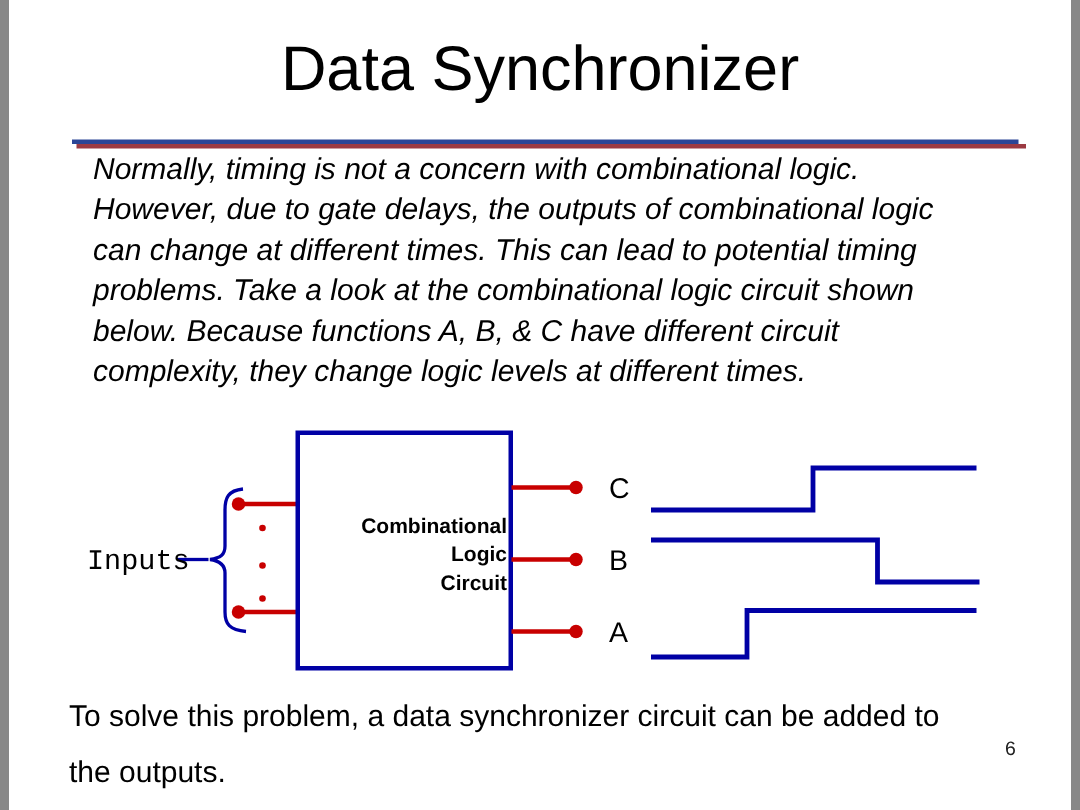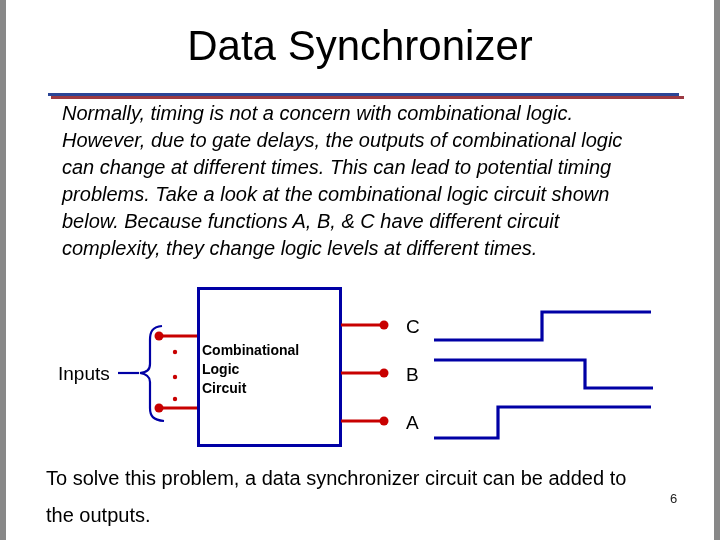--- a/index.html
+++ b/index.html
@@ -21,25 +21,25 @@
   }
   .footer-text {
     position:absolute; left:40px; top:460px; width:660px;
     font-size:20px; line-height:37px; white-space:pre-line;
   }
   .page-number {
     position:absolute; left:664px; top:491px; font-size:13px; color:#222;
   }
   .diagram-svg { position:absolute; left:0; top:0; width:720px; height:540px; }
   .inputs-label {
-    position:absolute; left:52px; top:363px; font-size:19px; white-space:nowrap;
+    position:absolute; left:52px; top:363px; font-size:19px; white-space:nowrap;font-family:Liberation Mono, monospace;
   }
   .box-label {
     position:absolute; left:196px; top:341px; width:136px;
-    text-align:left; font-size:14px; font-weight:bold; line-height:19px;
+    text-align:right; font-size:14px; font-weight:bold; line-height:19px;
     white-space:pre-line;
   }
   .out-label {
     position:absolute; left:400px; width:20px; text-align:left;
     font-size:19px;
   }
   .out-label.c { top:316px; }
   .out-label.b { top:364px; }
   .out-label.a { top:412px; }
 </style>

